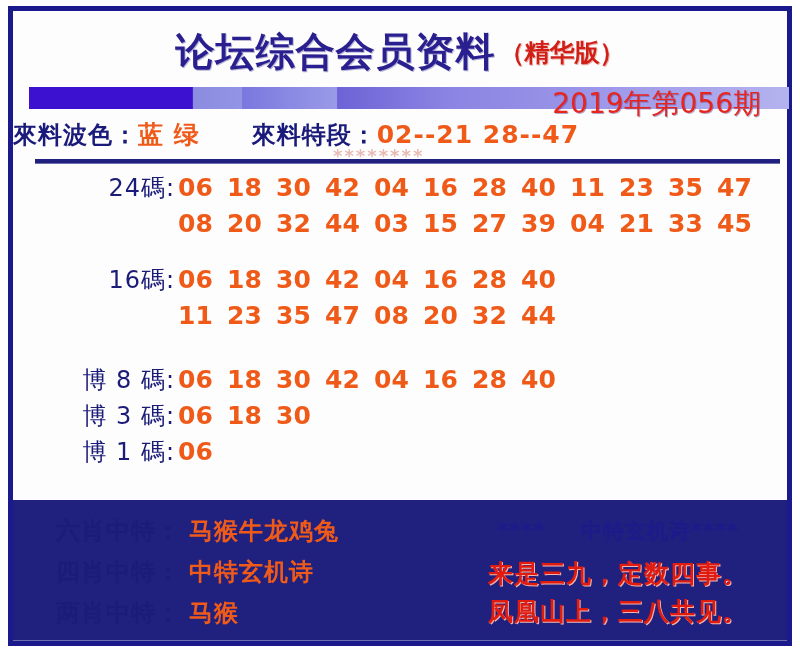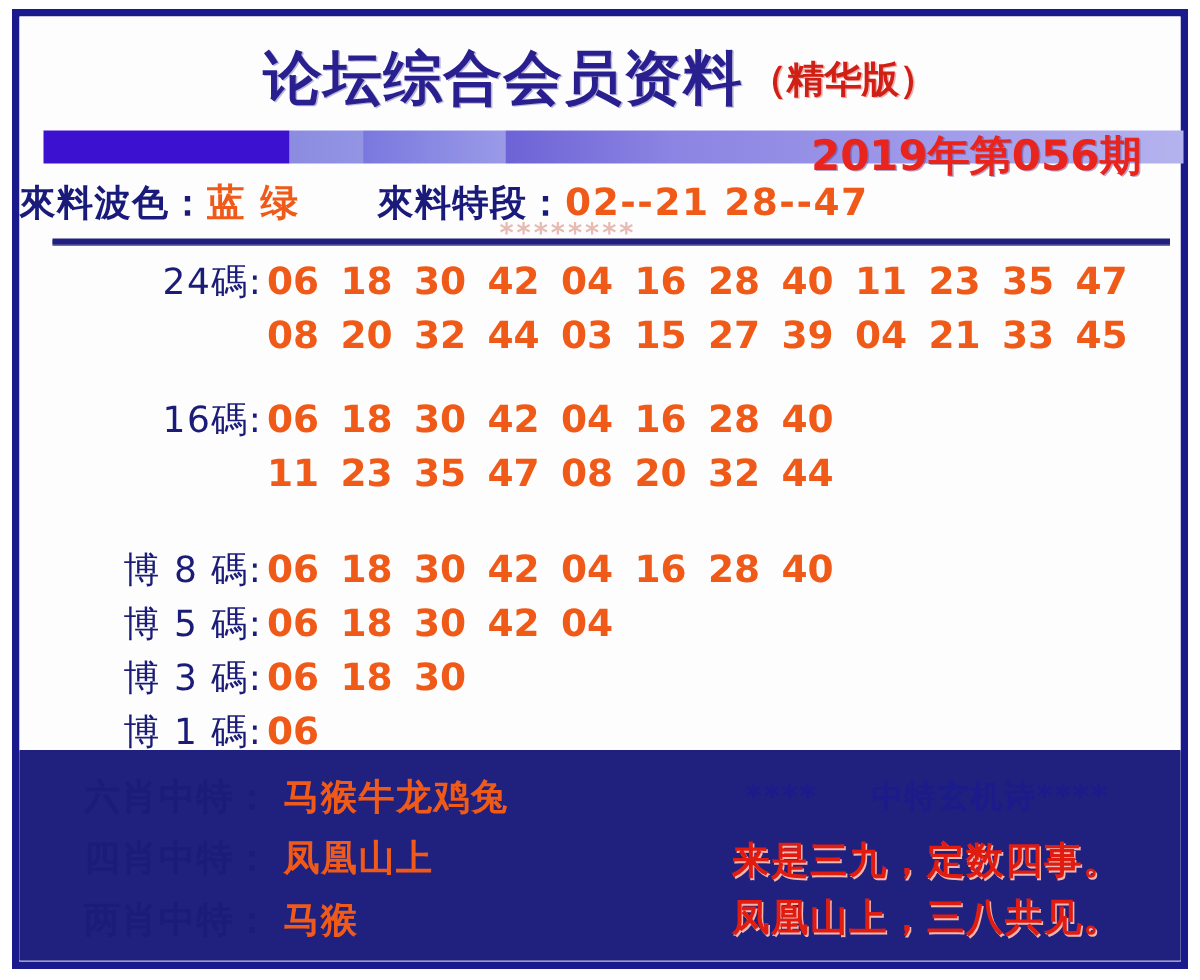--- a/index.html
+++ b/index.html
@@ -81,21 +81,21 @@
       #8b84e2 55%,
       #9a94e8 72%,
       #a9a6ec 88%,
       #b4b2ee 100%);
   }
   .issue-date {
     position: absolute;
     right: 26px;
     top: 74px;
     font-size: 28px;
-    font-weight: bold;
+    font-weight: normal;
     color: #e8241c;
     letter-spacing: 0px;
     white-space: nowrap;
     text-shadow: 1px 1px 0 rgba(90,60,140,0.45);
   }
 
   
   .colorline {
     position: absolute;
     left: 0;
@@ -269,29 +269,28 @@
       <div class="divider bottom"></div>
 
       <div class="rows" id="rows-host">
           <div class="numrow"><span class="label">24碼:</span><span class="nums"><span class="n">06</span><span class="n">18</span><span class="n">30</span><span class="n">42</span><span class="n">04</span><span class="n">16</span><span class="n">28</span><span class="n">40</span><span class="n">11</span><span class="n">23</span><span class="n">35</span><span class="n">47</span></span></div>
           <div class="numrow"><span class="label"></span><span class="nums"><span class="n">08</span><span class="n">20</span><span class="n">32</span><span class="n">44</span><span class="n">03</span><span class="n">15</span><span class="n">27</span><span class="n">39</span><span class="n">04</span><span class="n">21</span><span class="n">33</span><span class="n">45</span></span></div>
           <div class="spacer-row"></div>
           <div class="numrow"><span class="label">16碼:</span><span class="nums"><span class="n">06</span><span class="n">18</span><span class="n">30</span><span class="n">42</span><span class="n">04</span><span class="n">16</span><span class="n">28</span><span class="n">40</span></span></div>
           <div class="numrow"><span class="label"></span><span class="nums"><span class="n">11</span><span class="n">23</span><span class="n">35</span><span class="n">47</span><span class="n">08</span><span class="n">20</span><span class="n">32</span><span class="n">44</span></span></div>
           <div class="spacer-row-lg"></div>
           <div class="numrow"><span class="label">博 8 碼:</span><span class="nums"><span class="n">06</span><span class="n">18</span><span class="n">30</span><span class="n">42</span><span class="n">04</span><span class="n">16</span><span class="n">28</span><span class="n">40</span></span></div>
-          <div class="numrow"><span class="label">博 5 碼:</span><span class="nums"><span class="n">06</span><span class="n">18</span><span class="n">30</span><span class="n">42</span><span class="n">04</span></span></div>
           <div class="numrow"><span class="label">博 3 碼:</span><span class="nums"><span class="n">06</span><span class="n">18</span><span class="n">30</span></span></div>
           <div class="numrow"><span class="label">博 1 碼:</span><span class="nums"><span class="n">06</span></span></div>
         </div>
 
       <div class="bottom">
         <div class="zodiac-col" id="zodiac-host">
             <div class="zrow"><span class="zlabel">六肖中特：</span><span class="zval">马猴牛龙鸡兔</span></div>
-            <div class="zrow"><span class="zlabel">四肖中特：</span><span class="zval">凤凰山上</span></div>
+            <div class="zrow"><span class="zlabel">四肖中特：</span><span class="zval">中特玄机诗</span></div>
             <div class="zrow"><span class="zlabel">两肖中特：</span><span class="zval">马猴</span></div>
           </div>
         <div class="poem-col">
           <div class="poem-head">
             <span class="stars-left">****</span><span>中特玄机诗****</span>
           </div>
           <div class="poem-line first">来是三九，定数四事。</div>
           <div class="poem-line">凤凰山上，三八共见。</div>
         </div>
       </div>

